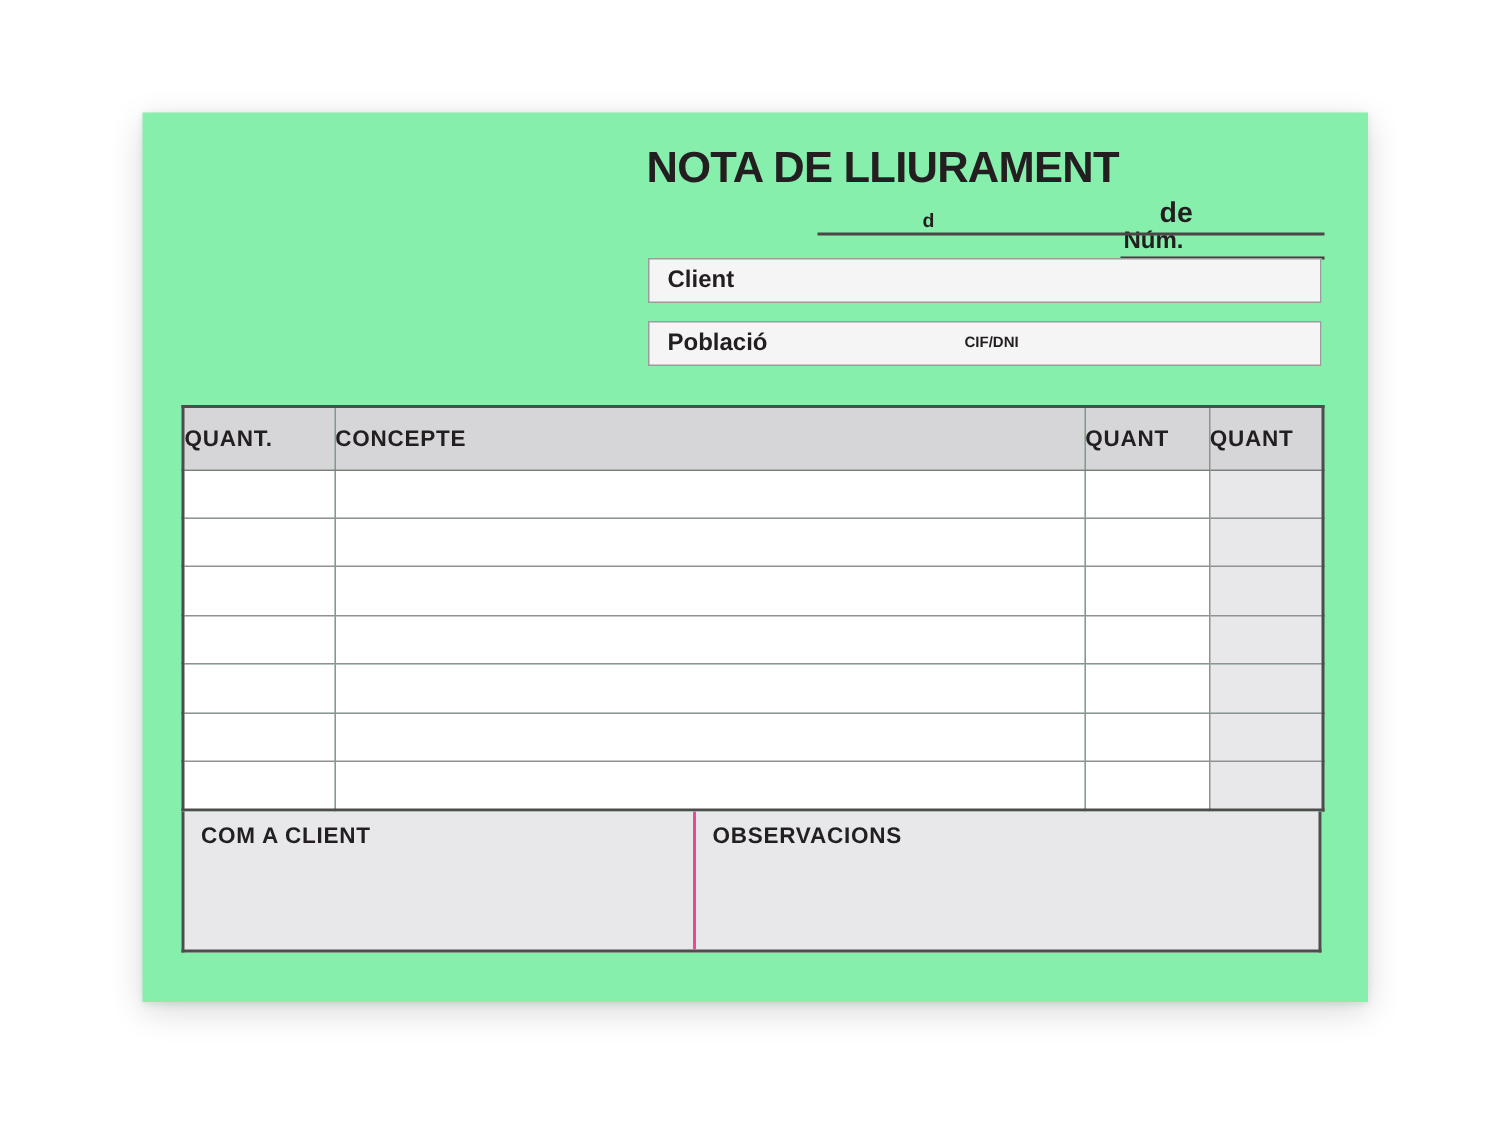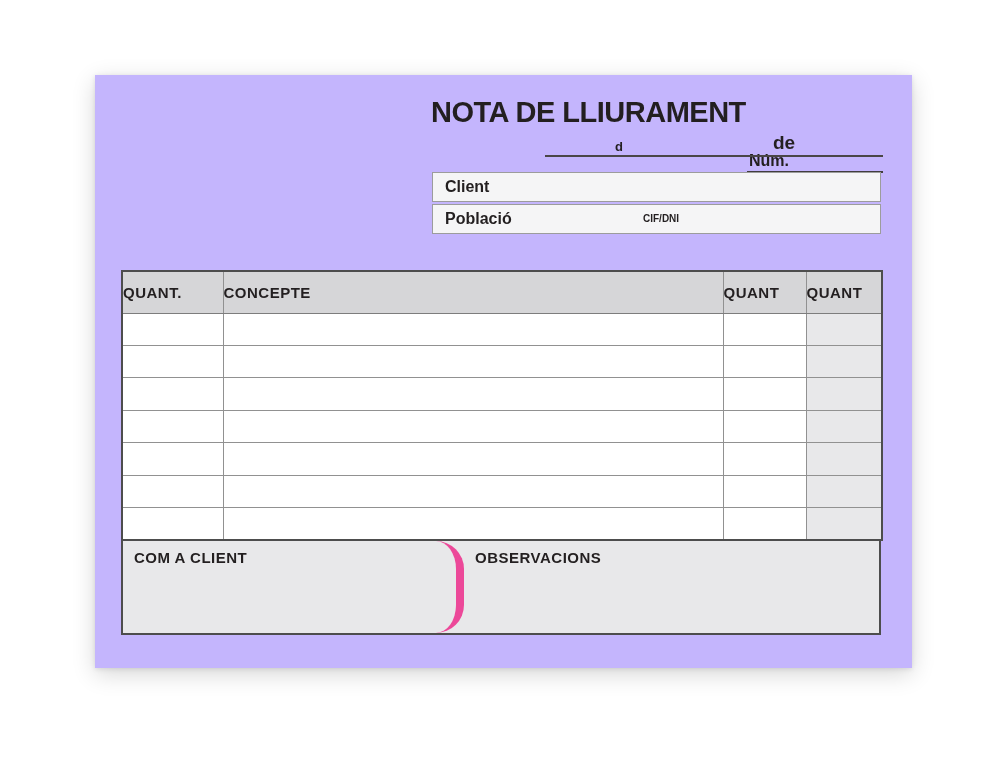--- a/index.html
+++ b/index.html
@@ -17,21 +17,21 @@
     background:#ffffff;
     font-family:"Liberation Sans", sans-serif;
     color:var(--ink);
     position:relative;
     overflow:hidden;
   }
   .paper{
     position:absolute;
     left:95px; top:75px;
     width:817px; height:593px;
-    background:#c4b5fd;
+    background:#86efac;
     box-shadow:0 6px 22px rgba(0,0,0,0.16), 0 1px 5px rgba(0,0,0,0.10);
   }
   
   .title{
     position:absolute;
     left:336px; top:21px;
     font-size:29px;
     font-weight:bold;
     letter-spacing:-0.5px;
     white-space:nowrap;
@@ -63,21 +63,21 @@
   }
   
   .client-block{
     position:absolute;
     left:337px; top:97px;
     width:449px;
   }
   .client-row{
     position:relative;
     height:30px;
-    margin-bottom:2px;
+    margin-bottom:12px;
     border:1px solid var(--box-border);
     background:var(--box-bg);
     font-size:16px; font-weight:bold;
     line-height:28px;
     padding-left:12px;
   }
   .client-row .secondary{
     position:absolute; left:210px; top:0;
     font-size:10px; font-weight:bold;
     line-height:28px;
@@ -118,22 +118,21 @@
     background:var(--shaded-bg);
   }
   .footer-box{
     padding:8px 0 0 11px;
     font-size:15px; font-weight:bold;
     letter-spacing:0.5px;
     color:var(--ink);
   }
   .footer-box.left{
     width:341px;
-    border-right:8px solid #ec4899;
-    border-radius:28px;
+    border-right:2px solid #ec4899;
   }
   .footer-box.right{flex:1;}
 </style>
 </head>
 <body>
 
 <div class="paper">
 
   <div class="title">NOTA DE LLIURAMENT</div>
 

